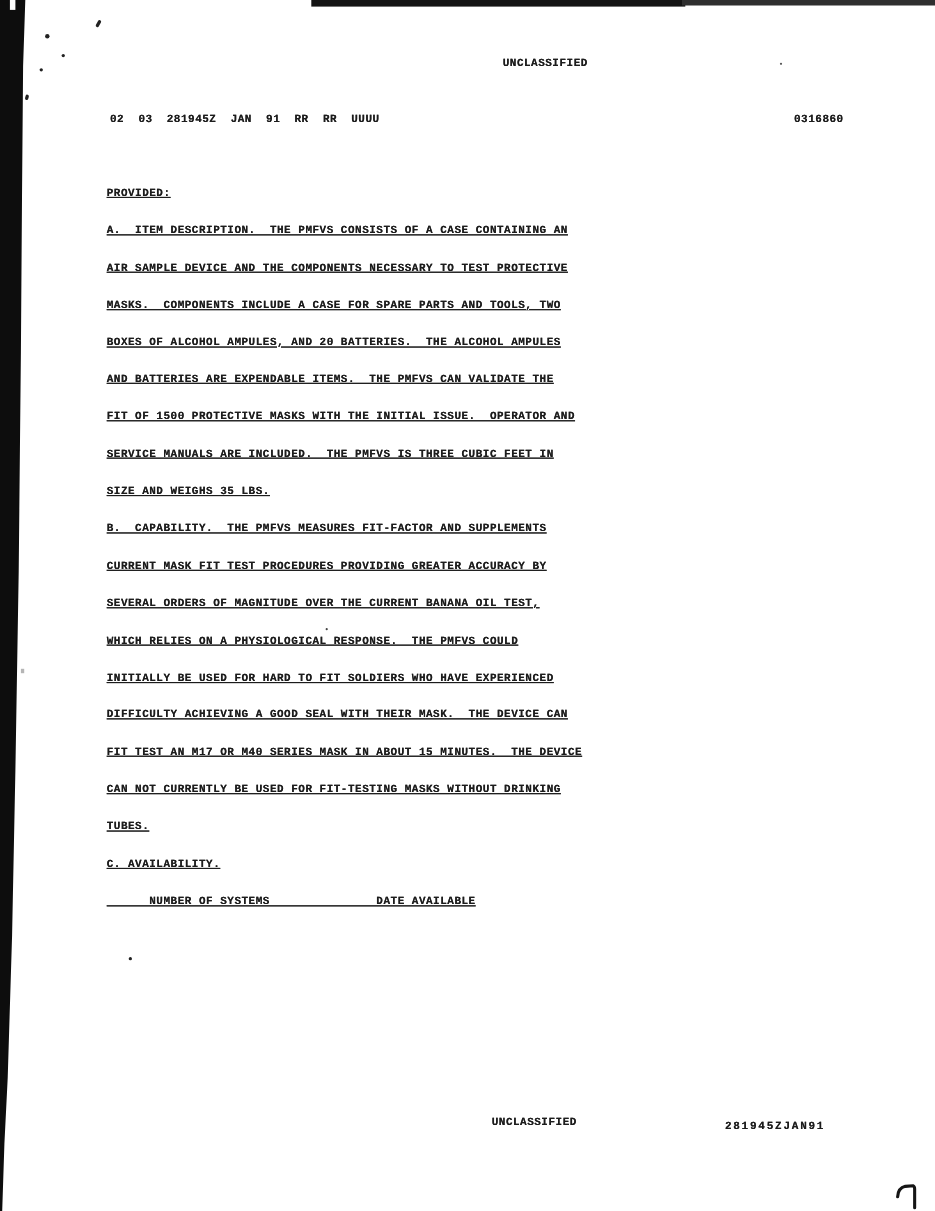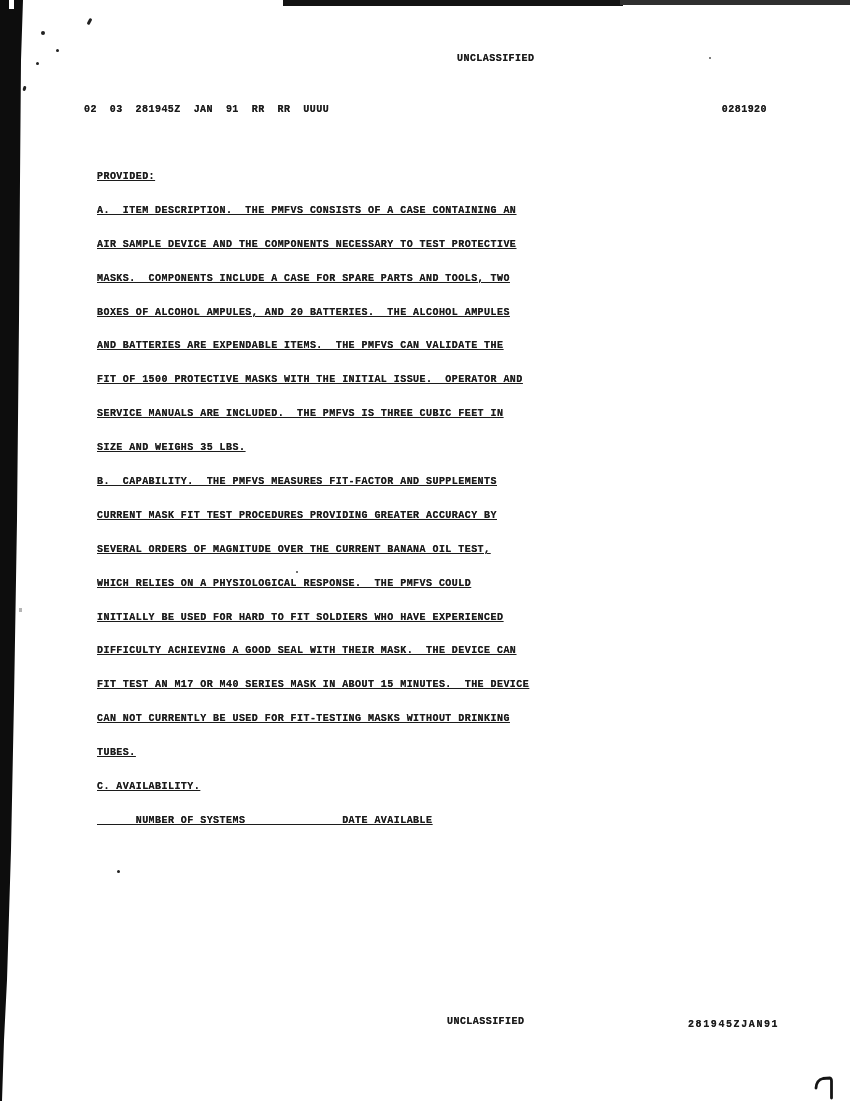--- a/index.html
+++ b/index.html
@@ -14,27 +14,27 @@
     color: #1c1c1c;
   }
   .typed {
     font-size: 10px;
     letter-spacing: 0.45px;
     white-space: pre;
     text-shadow: 0 0 0.5px rgba(25,25,25,0.85);
   }
   .top-classification { position: absolute; top: 53px; left: 457px; }
   .header-row {
-    position: absolute; top: 104px; left: 84px; right: 83px;
+    position: absolute; top: 104px; left: 100px; right: 83px;
     display: flex; justify-content: space-between;
   }
   .doc-body { position: absolute; top: 160px; left: 97px; text-decoration: underline; }
   .doc-body .line { height: 33.9px; line-height: 33.9px; }
   .footer-classification { position: absolute; top: 1016px; left: 447px; }
-  .footer-dtg { position: absolute; top: 1019px; left: 688px; letter-spacing: 1.6px; }
+  .footer-dtg { position: absolute; top: 1019px; left: 659px; letter-spacing: 1.6px; }
   .artifact-layer { position: absolute; inset: 0; pointer-events: none; }
   .speck { position: absolute; background: #222; border-radius: 50%; }
 </style>
 </head>
 <body>
 
 <div class="page">
 
   <svg class="artifact-layer" width="850" height="1101" viewBox="0 0 850 1101">
 
@@ -55,21 +55,21 @@
   <div class="speck" style="left:36px; top:62px; width:3px; height:3px;"></div>
   <div class="speck" style="left:23px; top:86px; width:3px; height:5px; border-radius:2px; transform:rotate(15deg);"></div>
   <div class="speck" style="left:709px; top:57px; width:2px; height:2px; background:#555;"></div>
   <div class="speck" style="left:117px; top:870px; width:3px; height:3px;"></div>
   <div class="speck" style="left:296px; top:571px; width:2px; height:2px; background:#444;"></div>
 
   <div class="typed top-classification">UNCLASSIFIED</div>
 
   <div class="header-row">
     <span class="typed">02  03  281945Z  JAN  91  RR  RR  UUUU</span>
-    <span class="typed">0281920</span>
+    <span class="typed">0316860</span>
   </div>
 
   <div class="doc-body typed"><div class="line">PROVIDED:</div><div class="line">A.  ITEM DESCRIPTION.  THE PMFVS CONSISTS OF A CASE CONTAINING AN</div><div class="line">AIR SAMPLE DEVICE AND THE COMPONENTS NECESSARY TO TEST PROTECTIVE</div><div class="line">MASKS.  COMPONENTS INCLUDE A CASE FOR SPARE PARTS AND TOOLS, TWO</div><div class="line">BOXES OF ALCOHOL AMPULES, AND 20 BATTERIES.  THE ALCOHOL AMPULES</div><div class="line">AND BATTERIES ARE EXPENDABLE ITEMS.  THE PMFVS CAN VALIDATE THE</div><div class="line">FIT OF 1500 PROTECTIVE MASKS WITH THE INITIAL ISSUE.  OPERATOR AND</div><div class="line">SERVICE MANUALS ARE INCLUDED.  THE PMFVS IS THREE CUBIC FEET IN</div><div class="line">SIZE AND WEIGHS 35 LBS.</div><div class="line">B.  CAPABILITY.  THE PMFVS MEASURES FIT-FACTOR AND SUPPLEMENTS</div><div class="line">CURRENT MASK FIT TEST PROCEDURES PROVIDING GREATER ACCURACY BY</div><div class="line">SEVERAL ORDERS OF MAGNITUDE OVER THE CURRENT BANANA OIL TEST,</div><div class="line">WHICH RELIES ON A PHYSIOLOGICAL RESPONSE.  THE PMFVS COULD</div><div class="line">INITIALLY BE USED FOR HARD TO FIT SOLDIERS WHO HAVE EXPERIENCED</div><div class="line">DIFFICULTY ACHIEVING A GOOD SEAL WITH THEIR MASK.  THE DEVICE CAN</div><div class="line">FIT TEST AN M17 OR M40 SERIES MASK IN ABOUT 15 MINUTES.  THE DEVICE</div><div class="line">CAN NOT CURRENTLY BE USED FOR FIT-TESTING MASKS WITHOUT DRINKING</div><div class="line">TUBES.</div><div class="line">C. AVAILABILITY.</div><div class="line">      NUMBER OF SYSTEMS               DATE AVAILABLE</div></div>
 
   <div class="typed footer-classification">UNCLASSIFIED</div>
   <div class="typed footer-dtg">281945ZJAN91</div>
 
 </div>
 
 </body></html>

